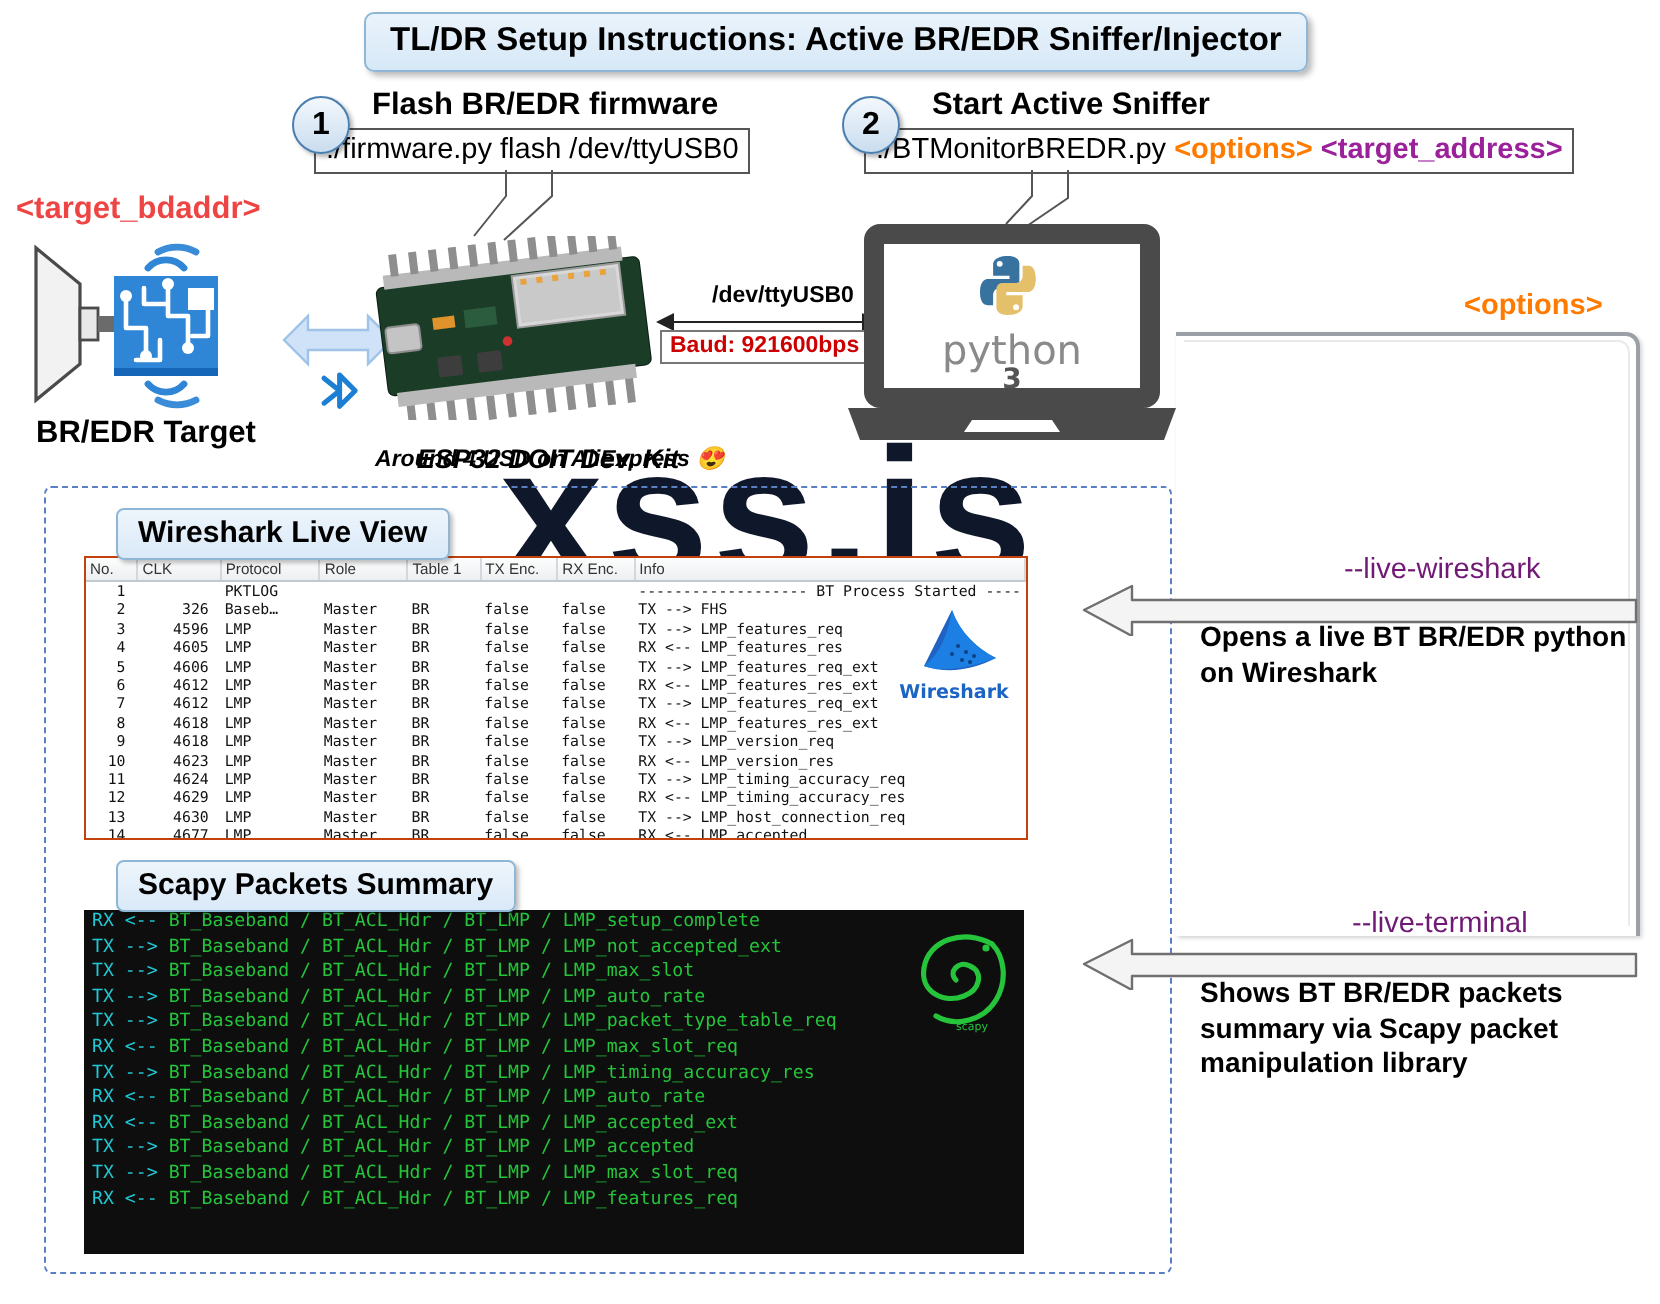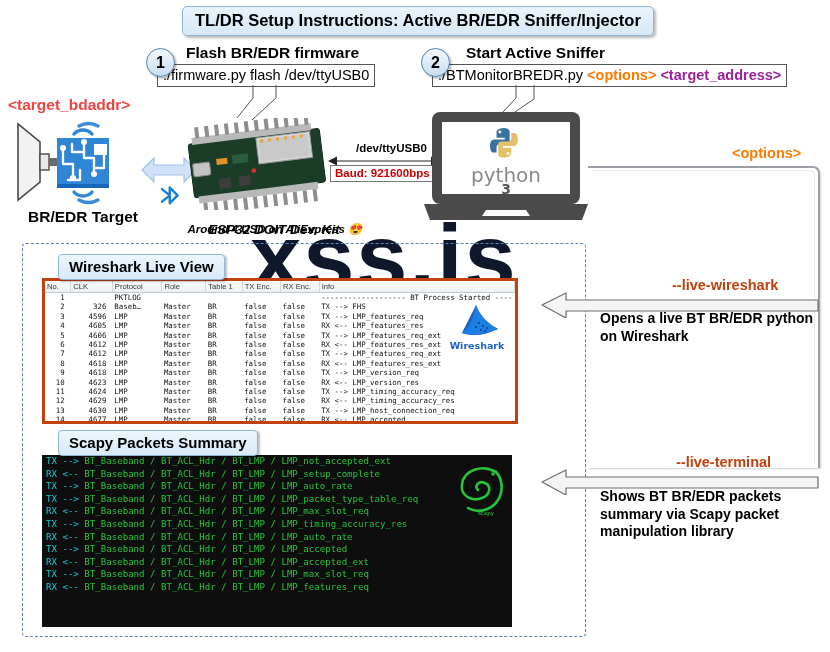--- a/index.html
+++ b/index.html
@@ -47,21 +47,21 @@
     font-size:14.5px;white-space:nowrap;
   }
   .opt-orange{color:#ff7b00;font-weight:bold;}
   .opt-purple{color:#9b219b;font-weight:bold;}
 
   
   #target-bdaddr{
     left:8px;top:96px;font-size:15.5px;font-weight:bold;color:#ef4444;
     white-space:nowrap;
   }
-  #brEdrLabel{left:28px;top:208px;font-size:15.5px;font-weight:bold;text-align:right;}
+  #brEdrLabel{left:18px;top:208px;font-size:15.5px;font-weight:bold;text-align:right;}
   #esp-label{left:186px;top:222px;width:176px;text-align:center;
     font-size:13.5px;font-weight:bold;font-style:italic;}
   #esp-sub{left:170px;top:222px;width:210px;text-align:center;
     font-size:11.5px;font-weight:bold;font-style:italic;}
 
   
   #tty-label{left:356px;top:142px;font-size:11.5px;font-weight:bold;white-space:nowrap;}
   #baud-box{
     left:330px;top:165px;
     border:1px solid #777;background:#fff;padding:1px 4px 2px 4px;
@@ -82,21 +82,21 @@
     padding:3px 10px 4px 10px;
     background:linear-gradient(#eef5fc,#d9e9f8);
     border:1px solid #8fb6d4;border-radius:4px;
     box-shadow:1.5px 1.5px 2px rgba(0,0,0,.25);
     font-size:15px;font-weight:bold;white-space:nowrap;z-index:4;
   }
 
   
   #ws-panel{
     left:42px;top:278px;width:470px;height:140px;
-    background:#fff;border:3px solid #c2410c;overflow:hidden;
+    background:#fff;border:1px solid #c2410c;overflow:hidden;
   }
   #ws-panel table{border-collapse:collapse;width:100%;
     font-family:"DejaVu Sans Mono",monospace;font-size:7.4px;}
   #ws-panel thead th{
     background:linear-gradient(#fdfdfd,#eceff2);
     border-right:1px solid #d2d8de;border-bottom:1px solid #c2c9d0;
     font-weight:normal;color:#333;text-align:left;
     padding:1px 2px;font-family:"Liberation Sans",sans-serif;font-size:7.6px;
     white-space:nowrap;
   }
@@ -113,21 +113,21 @@
     background:#0e0e0e;overflow:hidden;
   }
   #scapy-term .line{
     font-family:"DejaVu Sans Mono",monospace;font-size:9.1px;
     line-height:12.6px;white-space:pre;padding-left:4px;
   }
   .dir{color:#1fc8d4;}
   .layers{color:#25c43b;}
 
   
-  .flag-label{font-size:14.5px;font-weight:bold;color:#c2410c;white-space:nowrap;}
+  .flag-label{font-size:14.5px;font-weight:normal;color:#701a75;white-space:nowrap;}
   .desc{font-size:14px;font-weight:bold;line-height:17.5px;}
 
   
   #opt-bracket{
     left:588px;top:166px;width:230px;height:300px;
     border-top:2.2px solid #9aa0a6;
     border-right:2.2px solid #9aa0a6;
     border-top-right-radius:7px;
     box-shadow:1px 1px 2px rgba(0,0,0,.18);
   }
@@ -461,29 +461,30 @@
     <circle cx="30" cy="24" r="1"></circle>
       <circle cx="35" cy="27" r="1"></circle>
       <circle cx="39" cy="28" r="1"></circle>
   </g>
   <text x="31" y="46" font-family="DejaVu Sans, sans-serif" font-size="9.5" font-weight="bold" fill="#1b63c4" text-anchor="middle">Wireshark</text>
 </svg>
 
 <div class="abs panel-head" style="left:58px;top:430px;">Scapy Packets Summary</div>
 <div class="abs" id="scapy-term">
   <div id="scapy-lines">
+      <div class="line"><span class="dir">RX &lt;-- </span><span class="layers">BT_Baseband / BT_ACL_Hdr / BT_LMP / LMP_setup_complete</span></div>
       <div class="line"><span class="dir">TX --&gt; </span><span class="layers">BT_Baseband / BT_ACL_Hdr / BT_LMP / LMP_not_accepted_ext</span></div>
-      <div class="line"><span class="dir">RX &lt;-- </span><span class="layers">BT_Baseband / BT_ACL_Hdr / BT_LMP / LMP_setup_complete</span></div>
+      <div class="line"><span class="dir">TX --&gt; </span><span class="layers">BT_Baseband / BT_ACL_Hdr / BT_LMP / LMP_max_slot</span></div>
       <div class="line"><span class="dir">TX --&gt; </span><span class="layers">BT_Baseband / BT_ACL_Hdr / BT_LMP / LMP_auto_rate</span></div>
       <div class="line"><span class="dir">TX --&gt; </span><span class="layers">BT_Baseband / BT_ACL_Hdr / BT_LMP / LMP_packet_type_table_req</span></div>
       <div class="line"><span class="dir">RX &lt;-- </span><span class="layers">BT_Baseband / BT_ACL_Hdr / BT_LMP / LMP_max_slot_req</span></div>
       <div class="line"><span class="dir">TX --&gt; </span><span class="layers">BT_Baseband / BT_ACL_Hdr / BT_LMP / LMP_timing_accuracy_res</span></div>
       <div class="line"><span class="dir">RX &lt;-- </span><span class="layers">BT_Baseband / BT_ACL_Hdr / BT_LMP / LMP_auto_rate</span></div>
+      <div class="line"><span class="dir">RX &lt;-- </span><span class="layers">BT_Baseband / BT_ACL_Hdr / BT_LMP / LMP_accepted_ext</span></div>
       <div class="line"><span class="dir">TX --&gt; </span><span class="layers">BT_Baseband / BT_ACL_Hdr / BT_LMP / LMP_accepted</span></div>
-      <div class="line"><span class="dir">RX &lt;-- </span><span class="layers">BT_Baseband / BT_ACL_Hdr / BT_LMP / LMP_accepted_ext</span></div>
       <div class="line"><span class="dir">TX --&gt; </span><span class="layers">BT_Baseband / BT_ACL_Hdr / BT_LMP / LMP_max_slot_req</span></div>
       <div class="line"><span class="dir">RX &lt;-- </span><span class="layers">BT_Baseband / BT_ACL_Hdr / BT_LMP / LMP_features_req</span></div>
     </div>
 </div>
 
 <svg class="abs" style="left:452px;top:462px;" width="56" height="56">
   <g stroke="#25c43b" stroke-width="2.6" fill="none" stroke-linecap="round">
     <path d="M44 10 C30 2 12 8 10 22 C8 34 20 40 30 36 C38 33 40 24 33 21 C27 18 22 24 26 28"></path>
     <path d="M44 10 C50 16 52 28 46 38 C40 48 26 52 16 46"></path>
   </g>

